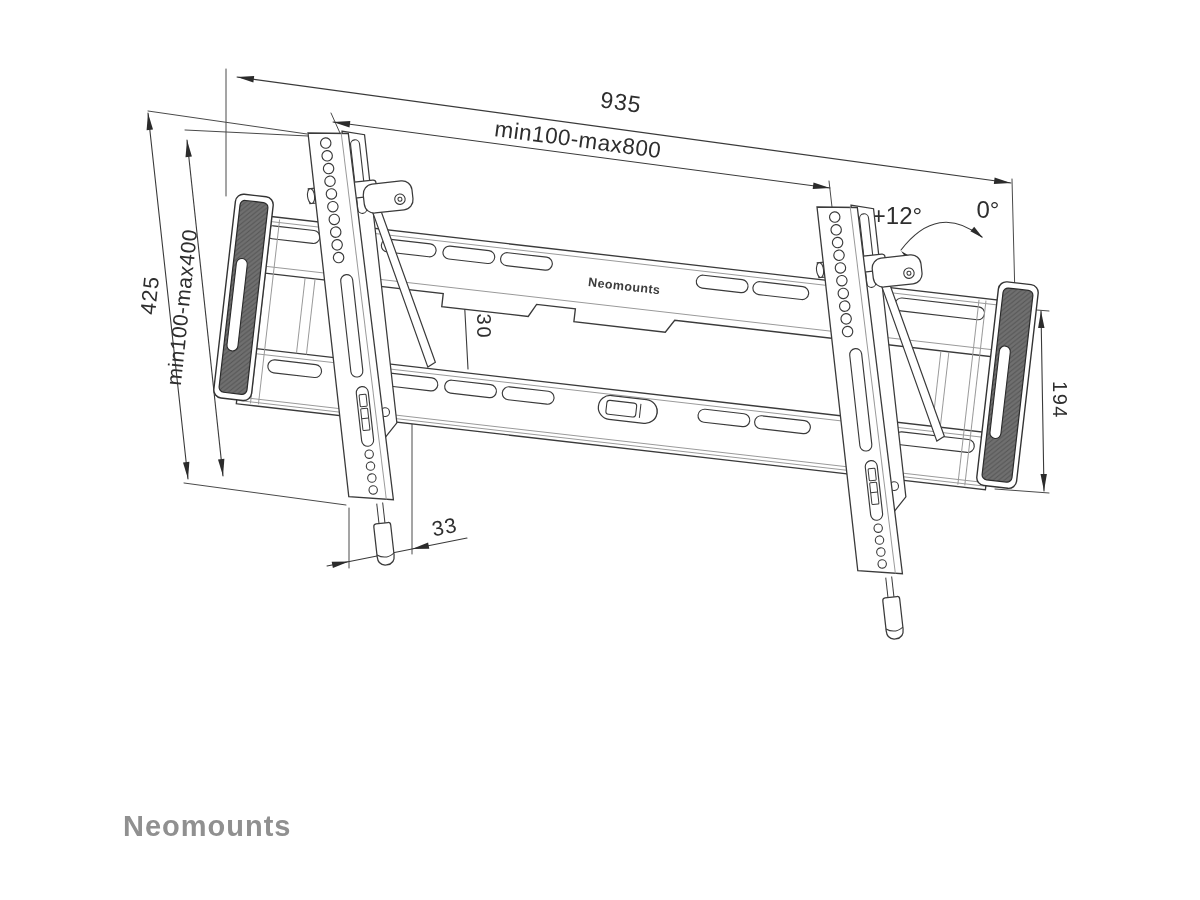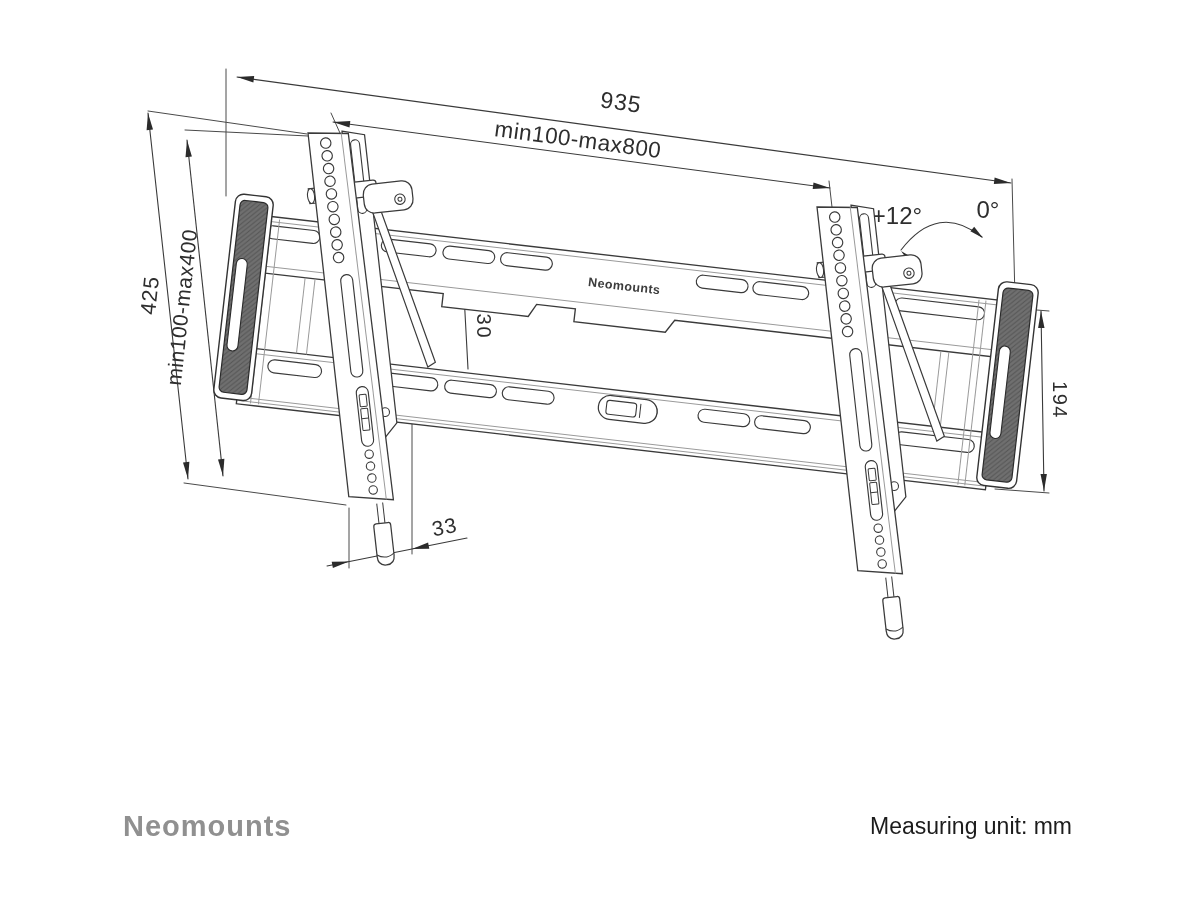--- a/index.html
+++ b/index.html
@@ -186,15 +186,14 @@
 
   <g transform="translate(308,133) rotate(-6.4)">
     <use href="#bracketShape"></use>
   </g>
   <g transform="translate(817,207) rotate(-6.4)">
     <use href="#bracketShape"></use>
   </g>
 </svg>
 
 <div class="footer-brand">Neomounts</div>
-<div class="footer-note">Measuring unit: mm</div>
 
 </div>
 
 </body></html>

